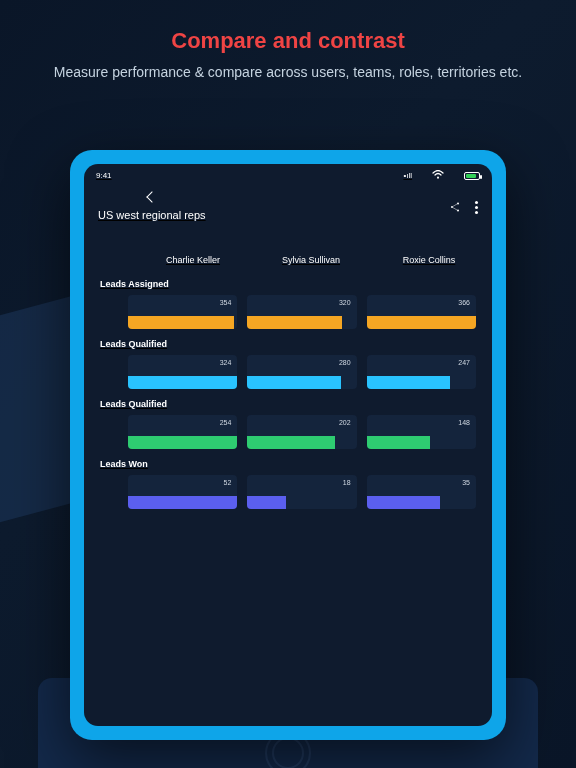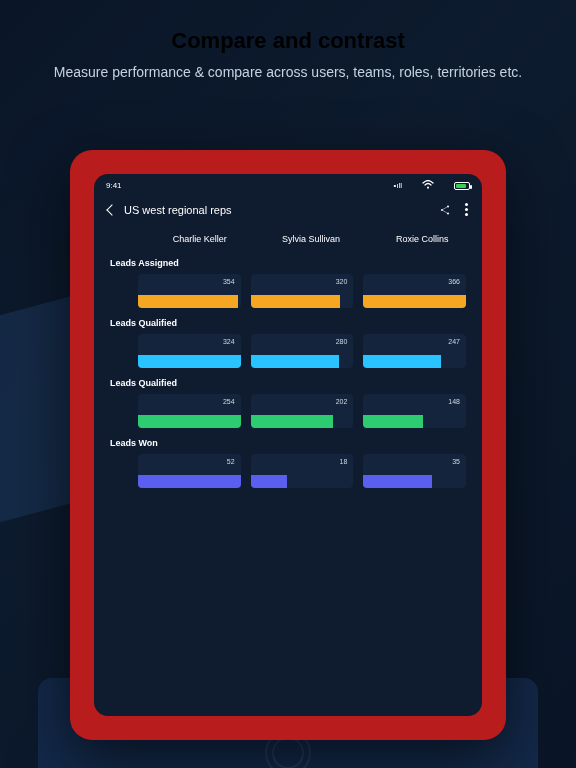--- a/index.html
+++ b/index.html
@@ -21,43 +21,44 @@
     opacity: 0.5;
     z-index: 0;
   }
   .hero {
     text-align: center;
     padding: 28px 20px 12px 20px;
     position: relative;
     z-index: 1;
   }
   .hero h1 {
-    color: #000000;
+    color: #ef4444;
     font-size: 22px;
     font-weight: 600;
     margin-bottom: 8px;
   }
   .hero p {
     color: #c5d3e0;
     font-size: 14px;
     font-weight: 300;
     line-height: 1.45;
   }
   .device {
     position: absolute;
     left: 50%;
     transform: translateX(-50%);
     top: 150px;
     width: 436px;
     height: 590px;
-    background: #b91c1c;
+    background: #0ea5e9;
     border-radius: 22px;
-    padding: 24px;
+    padding: 14px;
     box-shadow: 0 20px 60px rgba(0,0,0,0.6);
     z-index: 2;
+    text-decoration: underline;
   }
   .screen {
     width: 100%;
     height: 100%;
     background: #0f1b2e;
     border-radius: 14px;
     overflow: hidden;
     position: relative;
     display: flex;
     flex-direction: column;
@@ -75,34 +76,34 @@
   .battery {
     width: 16px; height: 8px; border: 1px solid #fff; border-radius: 2px;
     position: relative; display:inline-block;
   }
   .battery::after { content:""; position:absolute; right:-3px; top:2px; width:2px; height:4px; background:#fff; border-radius:1px;}
   .battery .fill { position:absolute; left:1px; top:1px; bottom:1px; width:70%; background:#34d058; border-radius:1px;}
   .appbar {
     display:flex; align-items:center; justify-content:space-between;
     padding: 10px 14px 14px 14px;
   }
-  .appbar .left { display:flex; align-items:center; gap:8px; }
+  .appbar .left { display:flex; align-items:center; gap:8px;flex-direction:column; }
   .appbar .title { color:#fff; font-size:11px; font-weight:500; }
   .chev { width:8px; height:8px; border-left:1.5px solid #fff; border-bottom:1.5px solid #fff; transform:rotate(45deg);}
   .appbar .right { display:flex; align-items:center; gap:14px; }
   .share { width:12px; height:12px; }
   .share svg { display:block; }
   .more { display:flex; flex-direction:column; gap:2px; }
   .more span { width:3px; height:3px; background:#fff; border-radius:50%; }
   .content { flex:1; overflow:hidden; padding: 0 16px 10px 16px; }
   .col-headers {
     display:grid;
     grid-template-columns: repeat(3, 1fr);
     gap: 24px;
-    margin: 4px 0 14px 46px;
+    margin: 20px 0 14px 46px;
   }
   .col-headers div { color:#fff; font-size:9px; font-weight:500; text-align:center; }
   .metric-group { margin-bottom: 10px; }
   .metric-label { color:#fff; font-size:9px; font-weight:600; margin-bottom:6px; }
   .cards { display:grid; grid-template-columns:repeat(3,1fr); gap:10px; margin-left:28px; }
   .card {
     background:#14243c;
     border-radius:4px;
     height:34px;
     position:relative;

